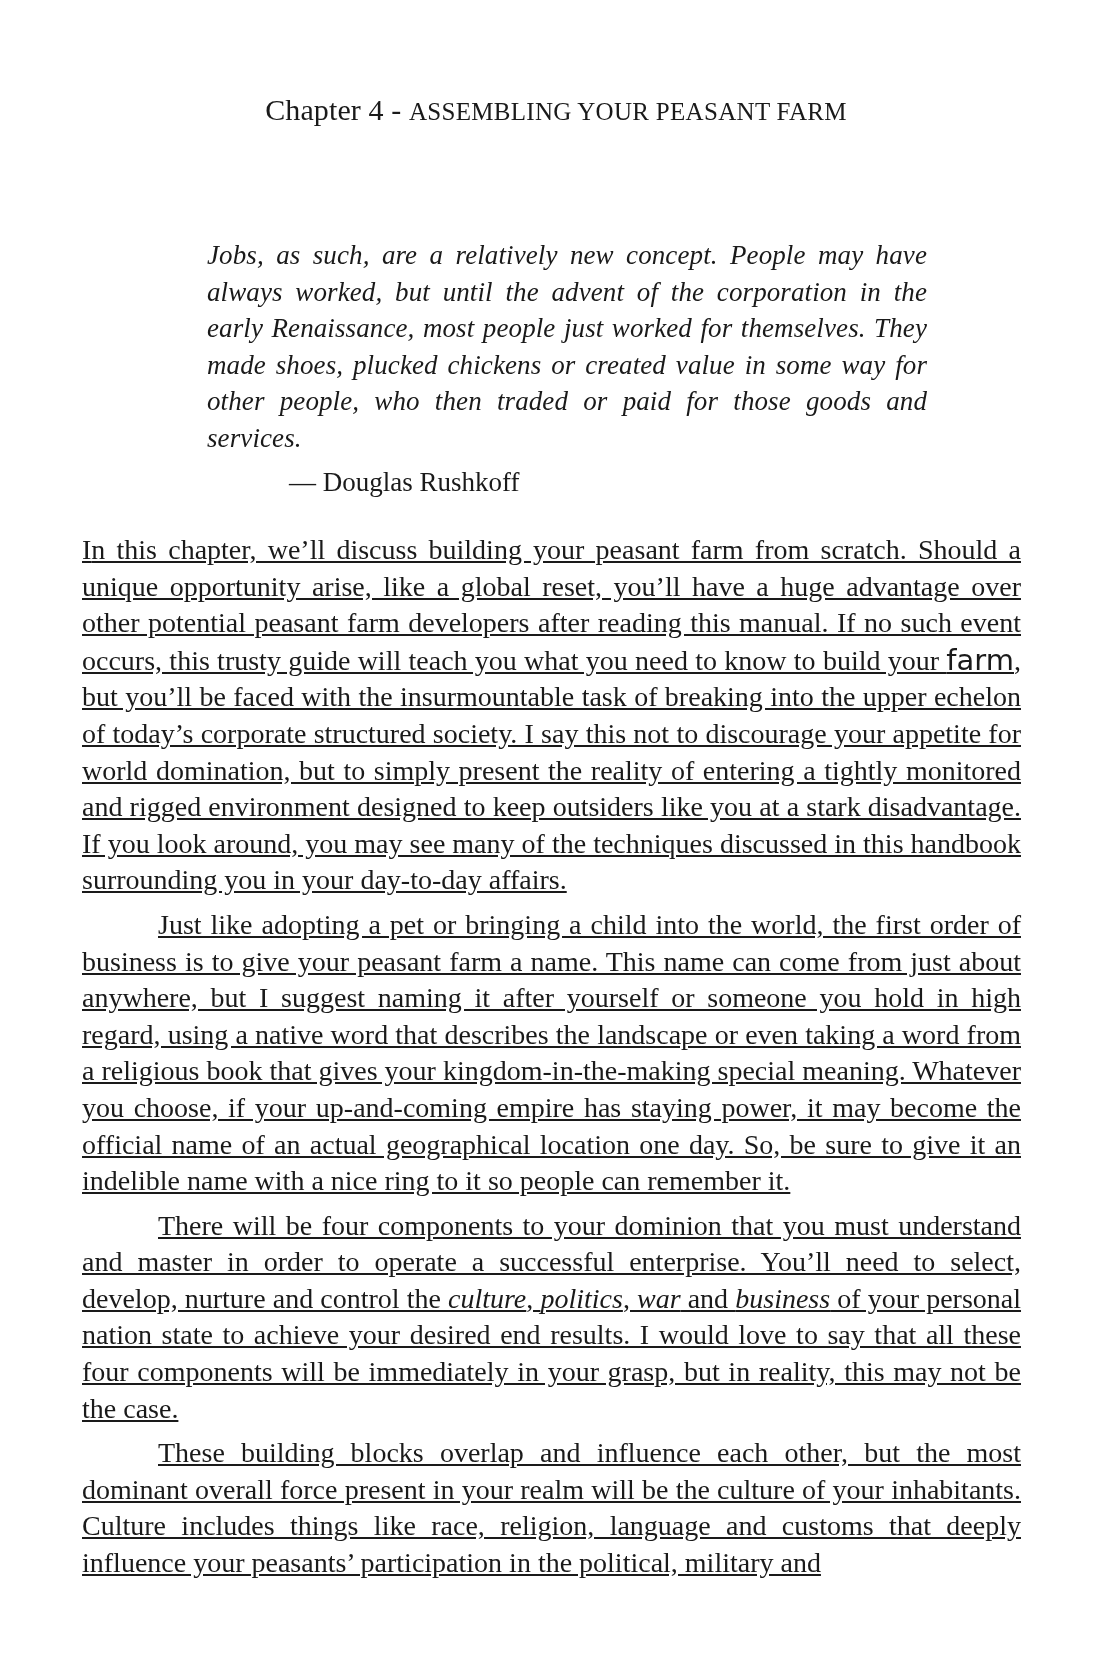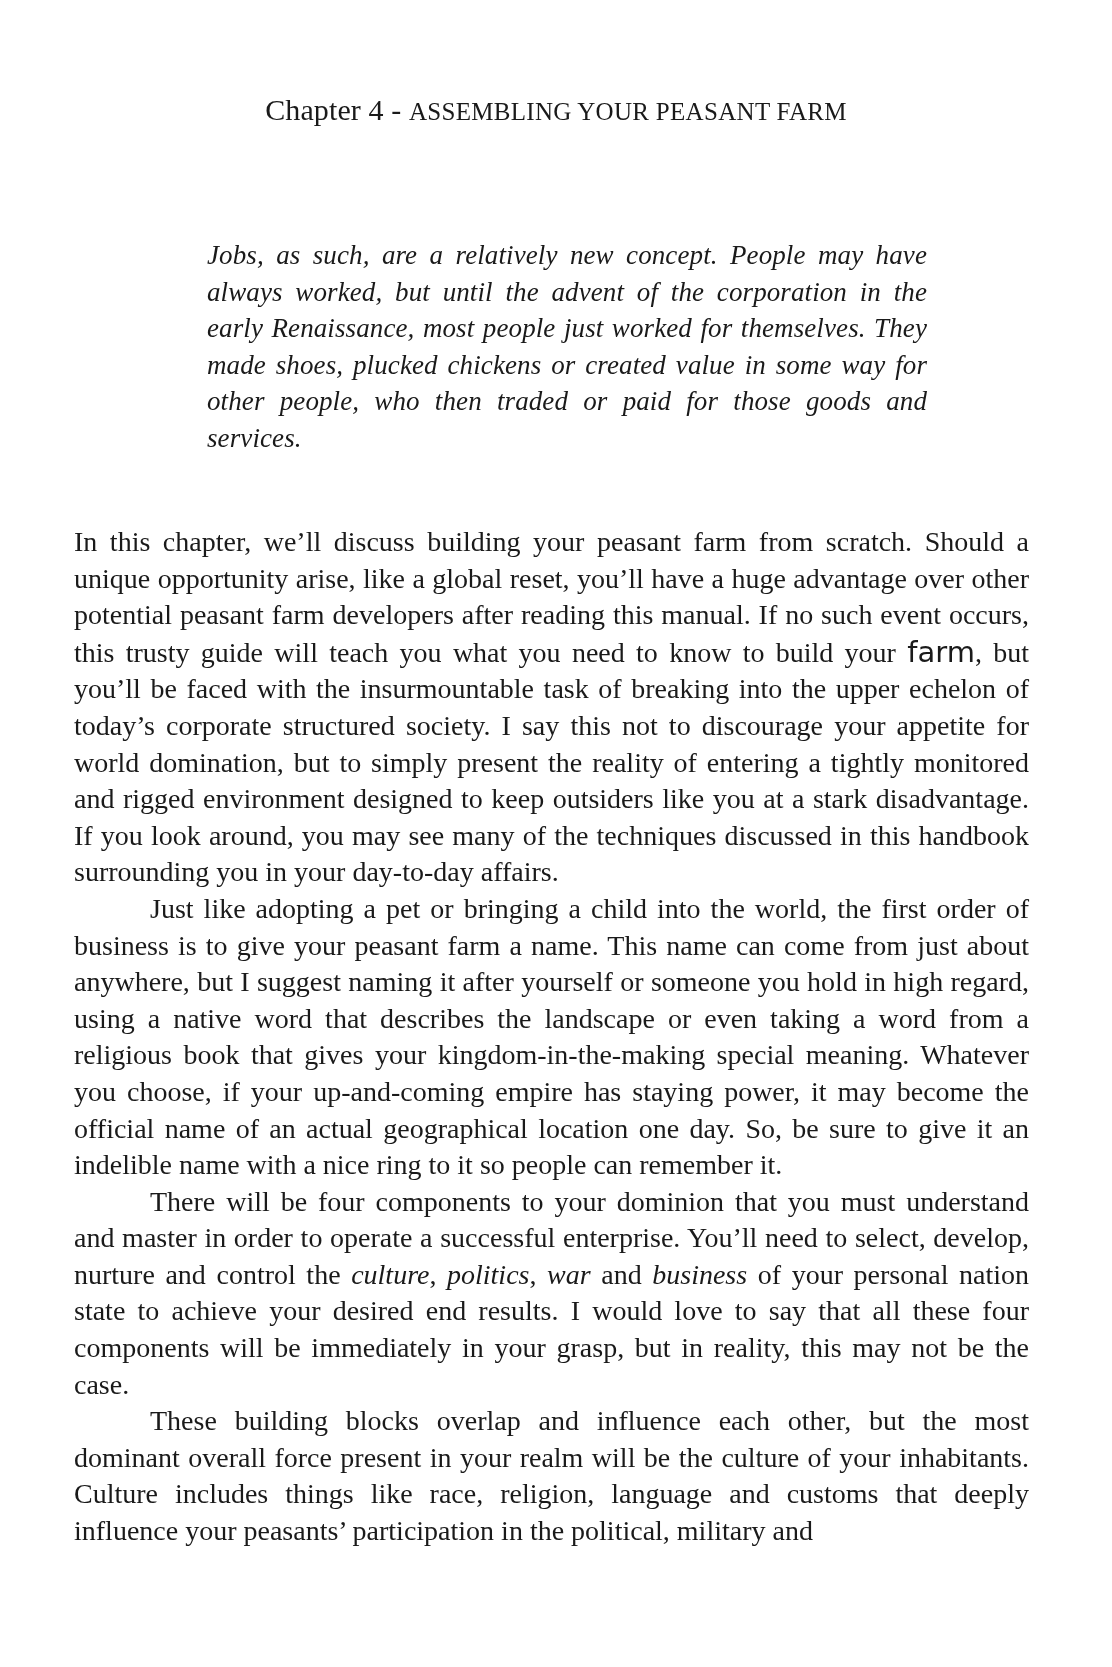--- a/index.html
+++ b/index.html
@@ -58,21 +58,22 @@
     .body-text {
       position: absolute;
       top: 520px;
       left: 74px;
       width: 955px;
       font-size: 28px;
       line-height: 36.6px;
       text-align: justify;
     }
     .body-text p {
-      margin: 0;
+      margin: 8px;
+      text-decoration: underline;
     }
     .body-text p.indent {
       text-indent: 76px;
     }
     .drop-i {
       font-family: "Liberation Serif", serif;
     }
     .farm-word {
       font-family: "DejaVu Sans", sans-serif;
       font-size: 29px;
@@ -85,20 +86,21 @@
 <body>
 
 <div class="page">
 
   <div class="chapter-heading">
     <span>Chapter 4 - </span><span class="sc">ASSEMBLING YOUR PEASANT FARM</span>
   </div>
 
   <div class="epigraph">
     <p class="epigraph-quote">Jobs, as such, are a relatively new concept. People may have always worked, but until the advent of the corporation in the early Renaissance, most people just worked for themselves. They made shoes, plucked chickens or created value in some way for other people, who then traded or paid for those goods and services.</p>
+    <p class="epigraph-attribution">— Douglas Rushkoff</p>
   </div>
 
   <div class="body-text">
     <p><span class="drop-i">I</span><span>n this chapter, we’ll discuss building your peasant farm from scratch. Should a unique opportunity arise, like a global reset, you’ll have a huge advantage over other potential peasant farm developers after reading this manual. If no such event occurs, this trusty guide will teach you what you need to know to build your </span><span class="farm-word">farm</span><span>, but you’ll be faced with the insurmountable task of breaking into the upper echelon of today’s corporate structured society. I say this not to discourage your appetite for world domination, but to simply present the reality of entering a tightly monitored and rigged environment designed to keep outsiders like you at a stark disadvantage. If you look around, you may see many of the techniques discussed in this handbook surrounding you in your day-to-day affairs.</span></p>
 
     <p class="indent">Just like adopting a pet or bringing a child into the world, the first order of business is to give your peasant farm a name. This name can come from just about anywhere, but I suggest naming it after yourself or someone you hold in high regard, using a native word that describes the landscape or even taking a word from a religious book that gives your kingdom-in-the-making special meaning. Whatever you choose, if your up-and-coming empire has staying power, it may become the official name of an actual geographical location one day. So, be sure to give it an indelible name with a nice ring to it so people can remember it.</p>
 
     <p class="indent"><span>There will be four components to your dominion that you must understand and master in order to operate a successful enterprise. You’ll need to select, develop, nurture and control the </span><em>culture</em><span>, </span><em>politics</em><span>, </span><em>war</em><span> and </span><em>business</em><span> of your personal nation state to achieve your desired end results. I would love to say that all these four components will be immediately in your grasp, but in reality, this may not be the case.</span></p>
 
     <p class="indent">These building blocks overlap and influence each other, but the most dominant overall force present in your realm will be the culture of your inhabitants. Culture includes things like race, religion, language and customs that deeply influence your peasants’ participation in the political, military and</p>

